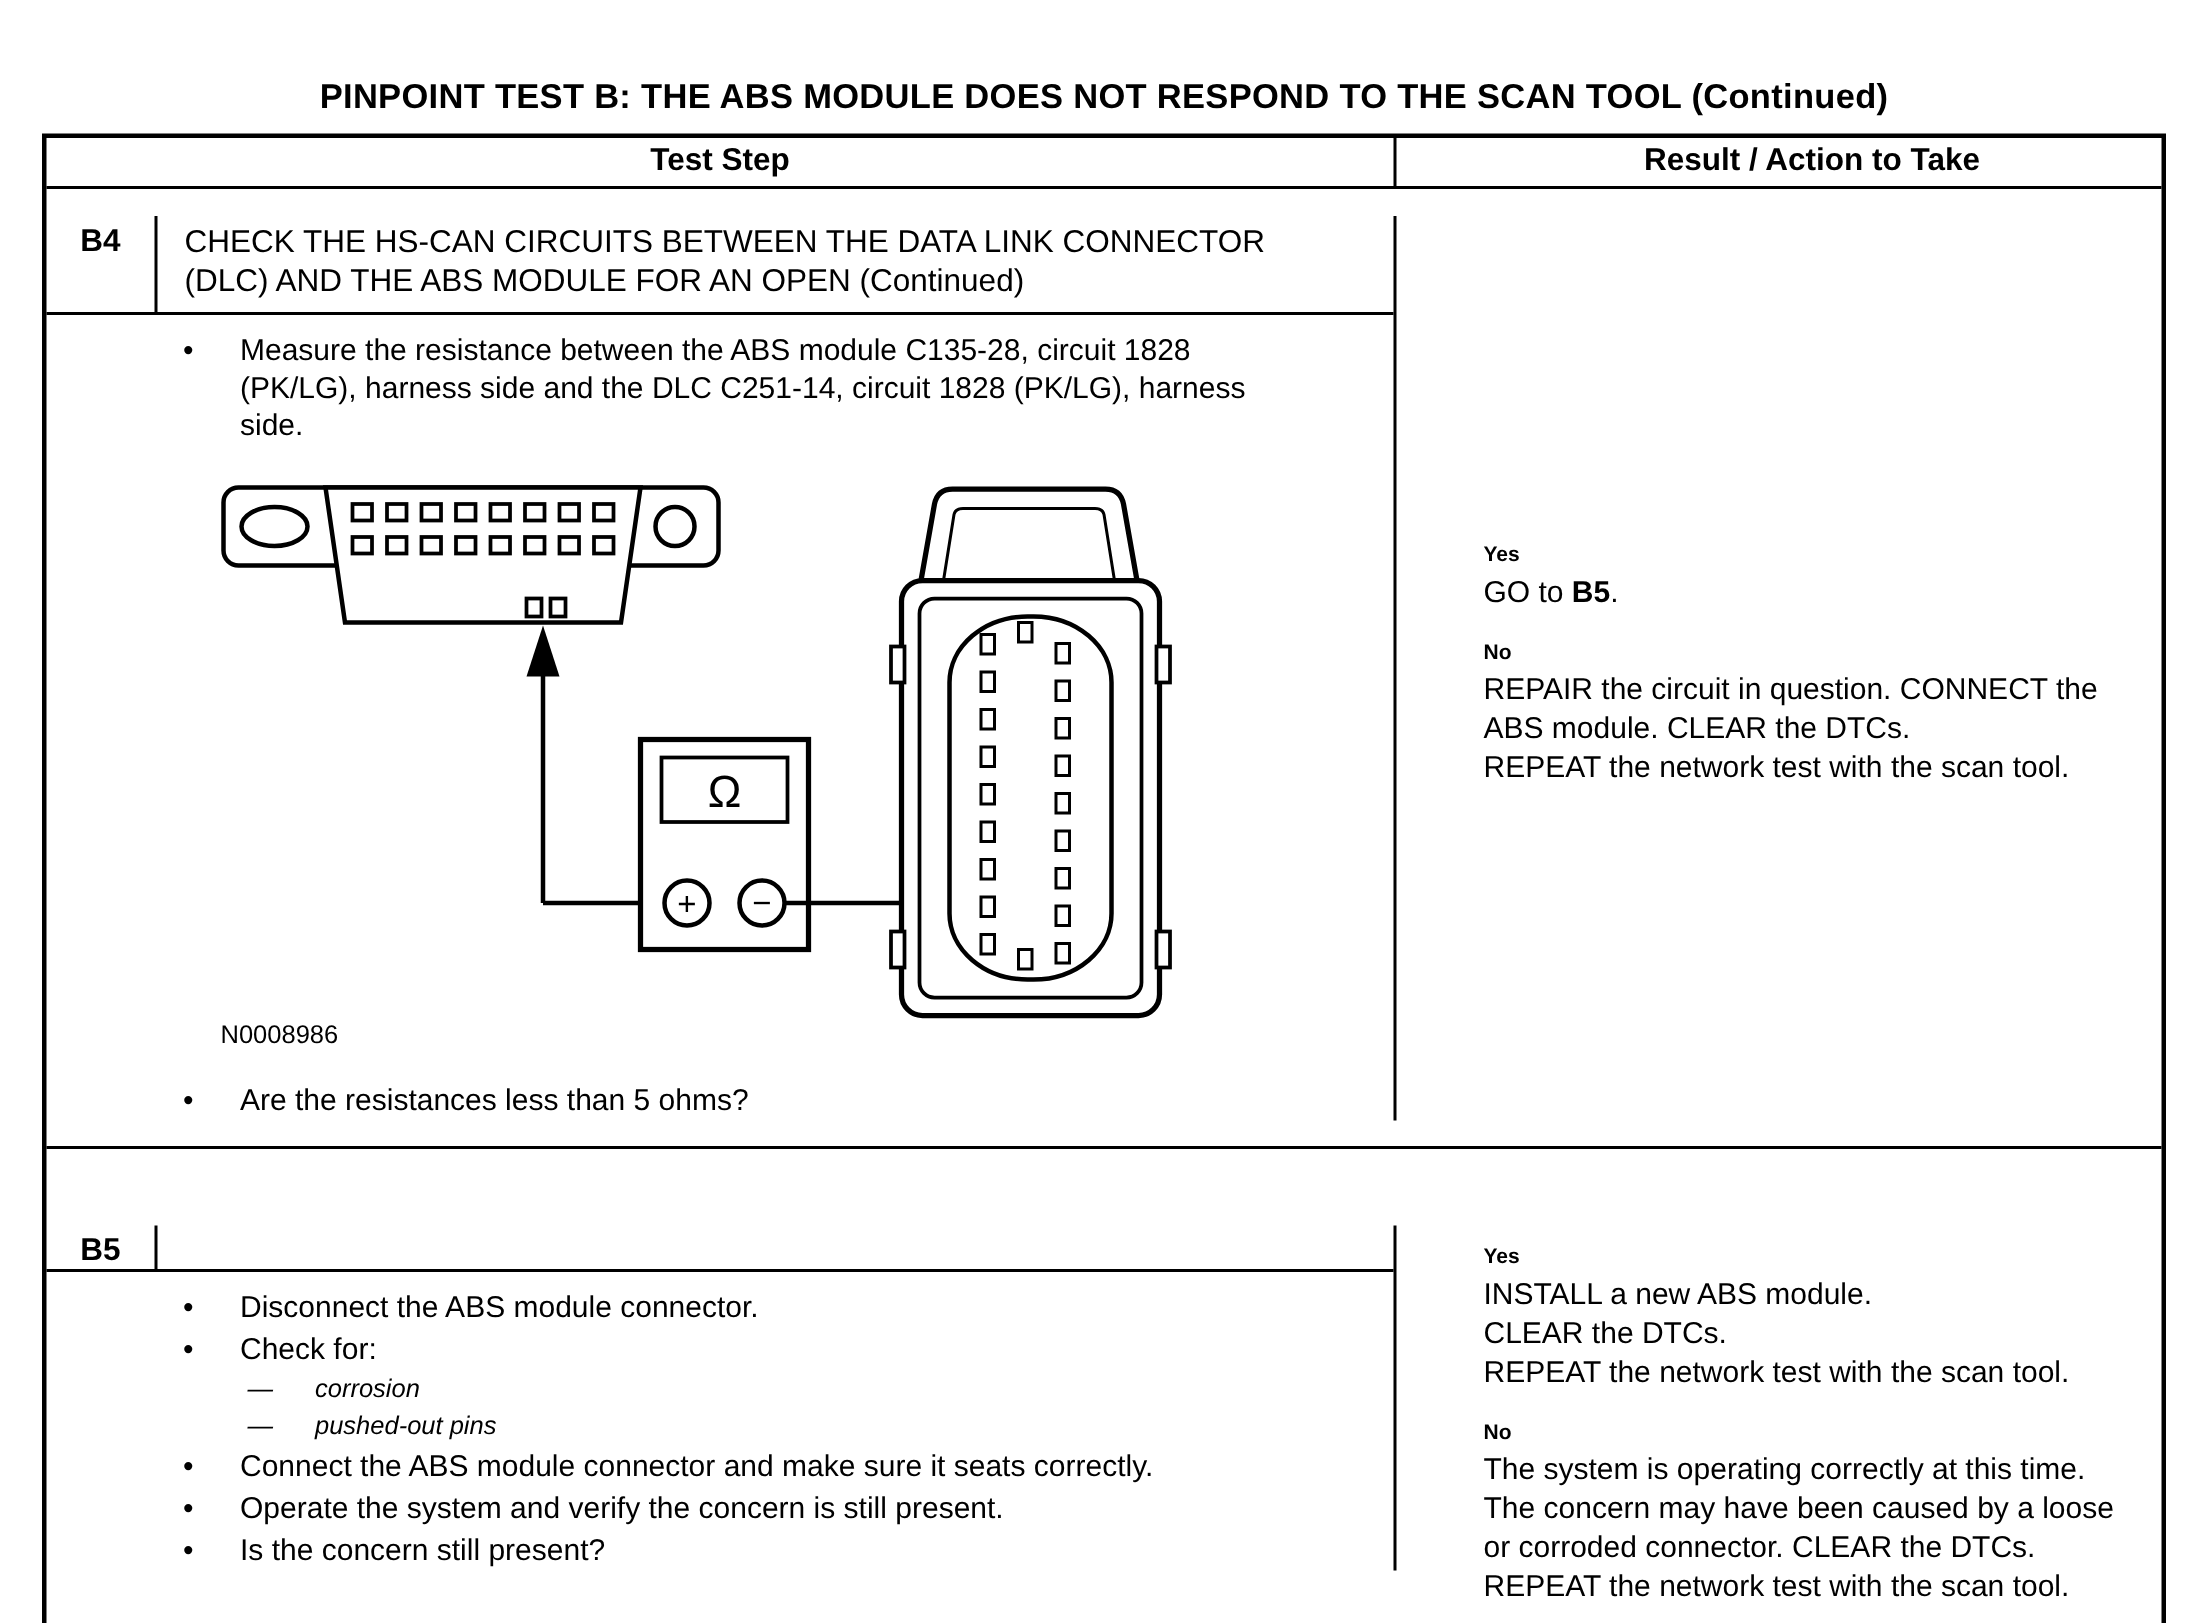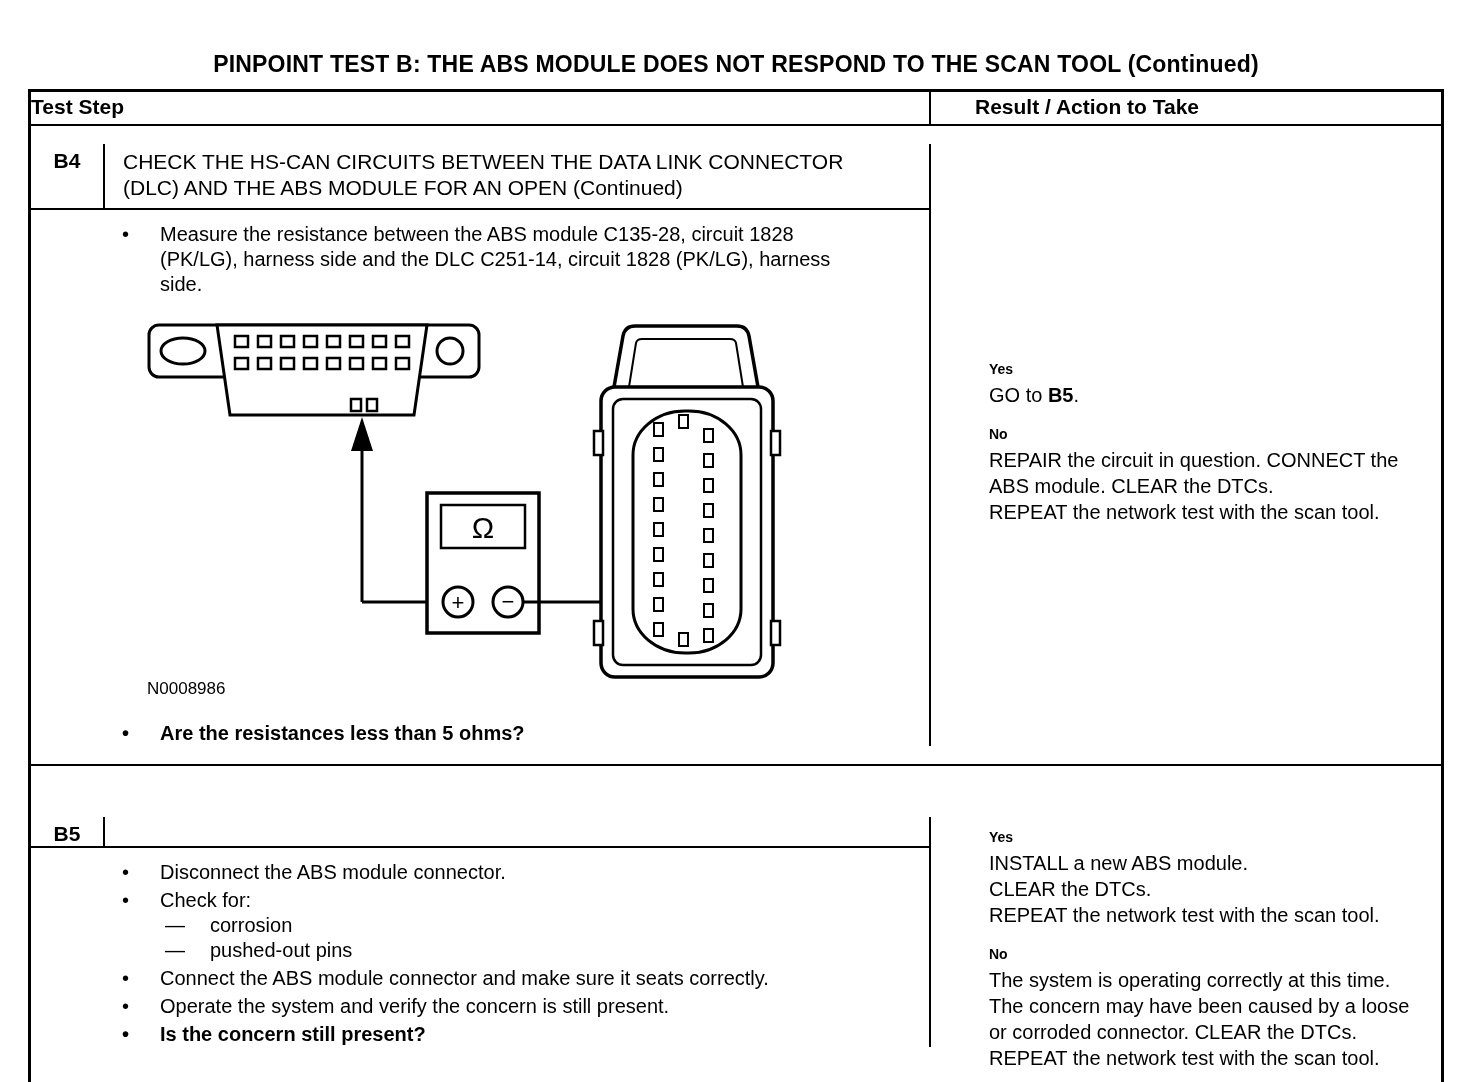--- a/index.html
+++ b/index.html
@@ -10,41 +10,41 @@
   }
   .page-title {
     text-align: center; font-weight: bold; font-size: 23px;
     padding-top: 14px; letter-spacing: 0.2px; margin-top: 37px;
   }
   .test-table { margin: 11px 28px 0 28px; border: 3px solid #000; }
   .row { display: flex; }
   .row + .row { border-top: 2px solid #000; align-items: center; }
   .cell-left { width: 900px; border-right: 2px solid #000; display: flex; flex-direction: column; }
   .cell-right { flex: 1; margin-left: 44px; }
-  .hdr { font-weight: bold; font-size: 21px; padding: 3px 0 5px 0; }
+  .hdr { font-weight: bold; font-size: 21px; text-align: center; padding: 3px 0 5px 0; }
 
   .step-header { display: flex; border-bottom: 2px solid #000; }
   .step-id {
     width: 74px; border-right: 2px solid #000; flex-shrink: 0;
     font-weight: bold; font-size: 21px; text-align: center; padding-top: 5px;
   }
   .step-title {
     flex: 1; font-weight: normal; font-size: 21px; line-height: 26px;
     padding: 5px 10px 7px 18px; max-width: 760px;
   }
   .step-body { padding-top: 9px; }
   .row-b4 { min-height: 640px; }
   .row-b5 { min-height: 334px; }
 
   .bullet { display: flex; font-size: 20px; line-height: 25px; margin-top: 3px; }
   .bullet::before { content: "\2022"; margin-left: 91px; width: 38px; flex-shrink: 0; }
   .bullet .text { flex: 1; max-width: 700px; }
-  .sub-item { display: flex; font-size: 20px; line-height: 25px; }
+  .sub-item { display: flex; font-size: 17px; line-height: 25px; font-style: italic; }
   .sub-item::before { content: "\2014"; margin-left: 134px; width: 45px; flex-shrink: 0; }
-  .bold { font-weight: bold; }
+  .bold { font-weight: normal; }
 
   .figure-wrap { position: relative; margin: 14px 0 0 86px; width: 690px; }
   .figure-label { position: absolute; left: 30px; bottom: 16px; font-size: 17px; }
 
   .result-cell { font-size: 20px; line-height: 26px; padding: 0 18px 10px 14px; display: flex; flex-direction: column; }
   .result-b4 { justify-content: flex-end; }
   .result-b5 { justify-content: flex-start; padding-top: 40px; }
   .yn-label { font-weight: bold; font-size: 14px; }
   .result-block + .result-block { margin-top: 13px; }
 

